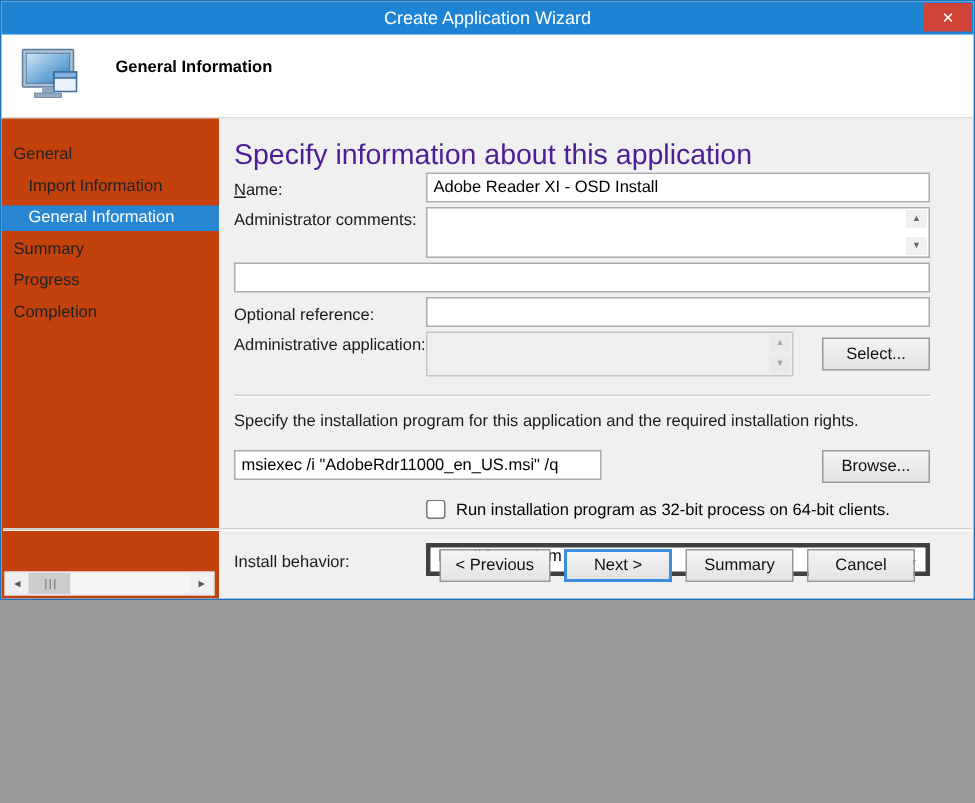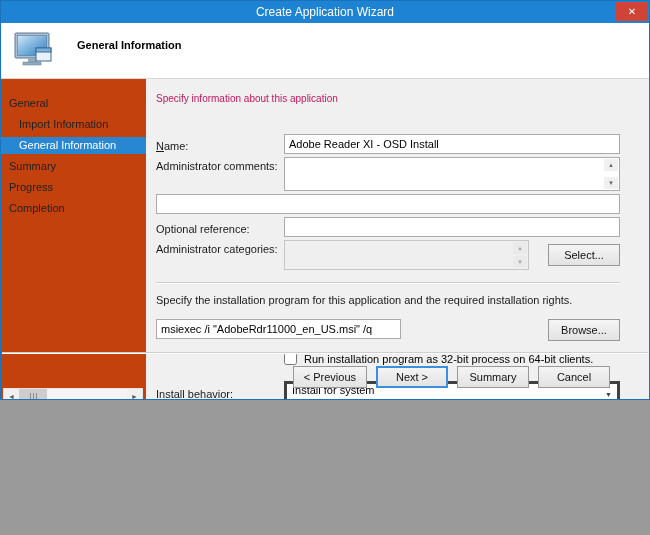--- a/index.html
+++ b/index.html
@@ -55,21 +55,21 @@
   }
   .hs-thumb{
     width:28px; background:#cdcdcd; display:flex; align-items:center;
     justify-content:center; gap:2px;
   }
   .hs-thumb i{ display:block; width:1px; height:7px; background:#8a8a8a; }
   .hs-track{ flex:1; background:#f4f4f4; }
 
   .main{ flex:1; background:#f0f0f0; padding:14px 29px 0 10px; }
 
-  .heading{ color:#be185d; font-size:10px; font-weight:400; margin-bottom:30px; }
+  .heading{ color:#4c1d95; font-size:19px; font-weight:400; }
 
   .row{ display:flex; align-items:center; margin-bottom:3px; }
   .row.top{ align-items:flex-start; }
   .row label{ flex:0 0 128px; font-size:11px; padding-top:3px; color:#1a1a1a; }
   .ul-first{ display:inline-block; }
   .ul-first::first-letter{ text-decoration:underline; }
   .field{ flex:1; display:flex; }
   .field.between{ justify-content:space-between; }
 
   input.text{
@@ -205,21 +205,21 @@
       </div>
 
       <div class="row">
         <label>Optional reference:</label>
         <div class="field">
           <input class="text" value="" style="">
         </div>
       </div>
 
       <div class="row top">
-        <label>Administrator categories:</label>
+        <label>Administrative application:</label>
         <div class="field between">
           <div class="multibox small disabled">
             <span class="sb-up">▲</span>
             <span class="sb-down">▼</span>
           </div>
           <button class="btn" style="margin-top:4px;">Select...</button>
         </div>
       </div>
 
       <div class="groove"></div>

